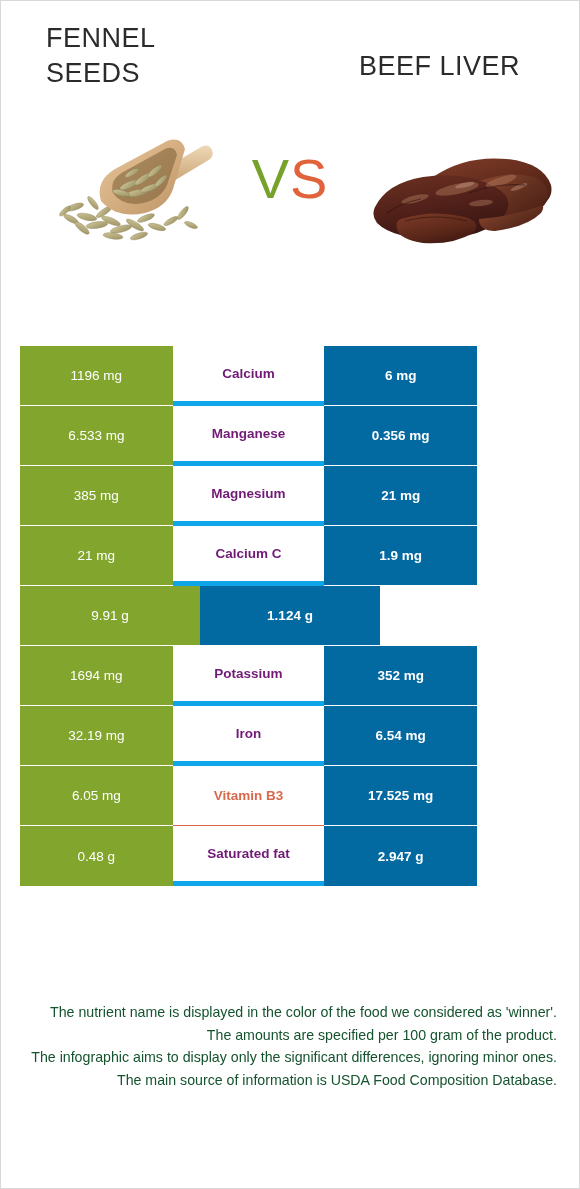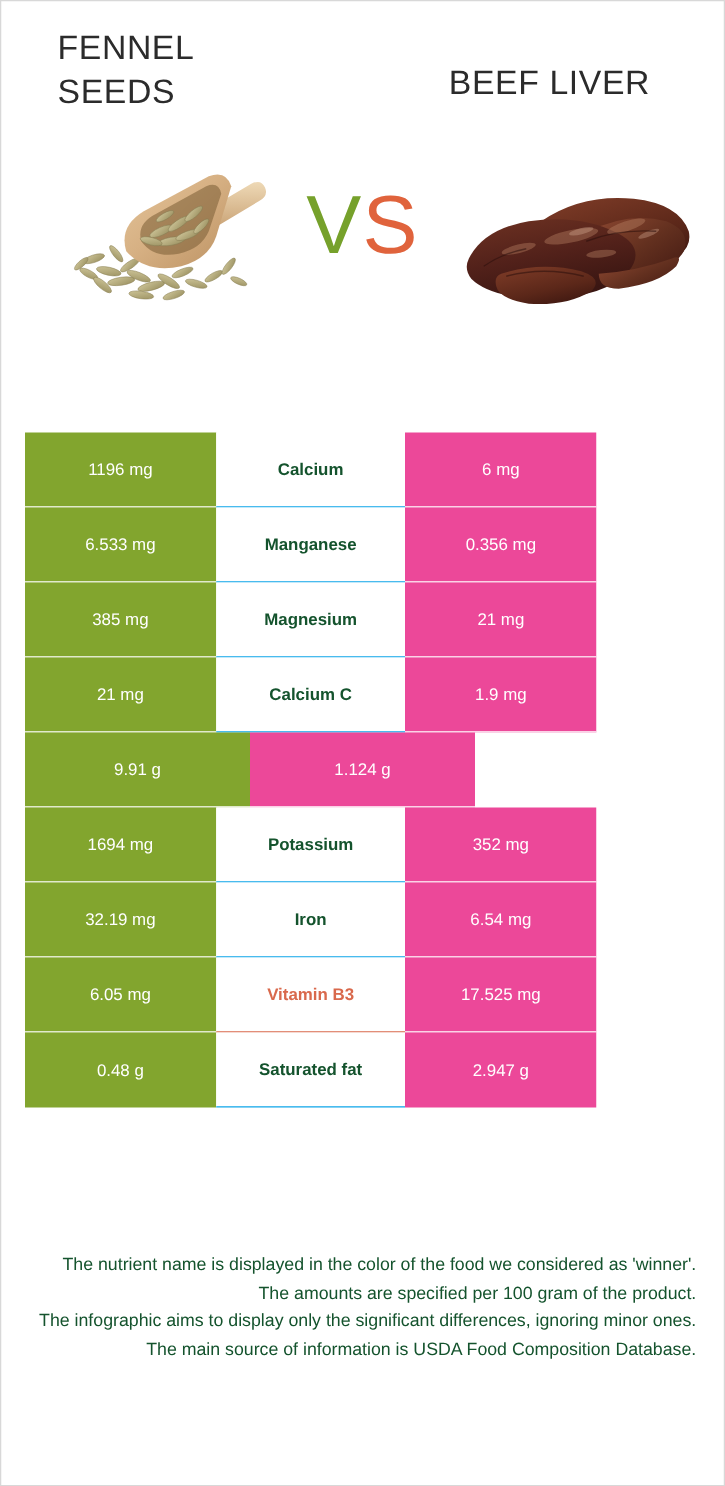--- a/index.html
+++ b/index.html
@@ -53,21 +53,21 @@
   .food-image.right { left: 360px; width: 200px; height: 125px; top: 22px; }
 
   .vs-text {
     position: absolute;
     left: 0;
     right: 0;
     top: 22px;
     text-align: center;
     font-family: "Liberation Sans", sans-serif;
     font-weight: 400;
-    font-size: 66px;
+    font-size: 56px;
     line-height: 92px;
     letter-spacing: 1px;
     z-index: 5;
   }
   .vs-text .v { color: #76a12b; }
   .vs-text .s { color: #e0633c; }
 
   
   .table {
     position: absolute;
@@ -96,28 +96,29 @@
     color: #ffffff;
     border-bottom: 1px solid #ffffff;
   }
 
   .cell.name {
     width: 179px;
     background: #ffffff;
     font-weight: bold;
     font-size: 13.5px;
   }
-  .cell.name.win-green  { color: #14532d; border-bottom: 1px solid #0ea5e9; }
+  .cell.name.win-green  { color: #701a75; border-bottom: 5px solid #0ea5e9; }
   .cell.name.win-orange { color: #d9694c; border-bottom: 1px solid #d9694c; }
 
   .cell.value-right {
     width: 180px;
-    background: #ec4899;
+    background: #0369a1;
     color: #ffffff;
     border-bottom: 1px solid #ffffff;
+    font-weight: bold;
   }
 
   .row:last-child .cell.value-left,
   .row:last-child .cell.value-right { border-bottom: none; }
 
   
   .footer {
     position: absolute;
     left: 24px;
     top: 1000px;

